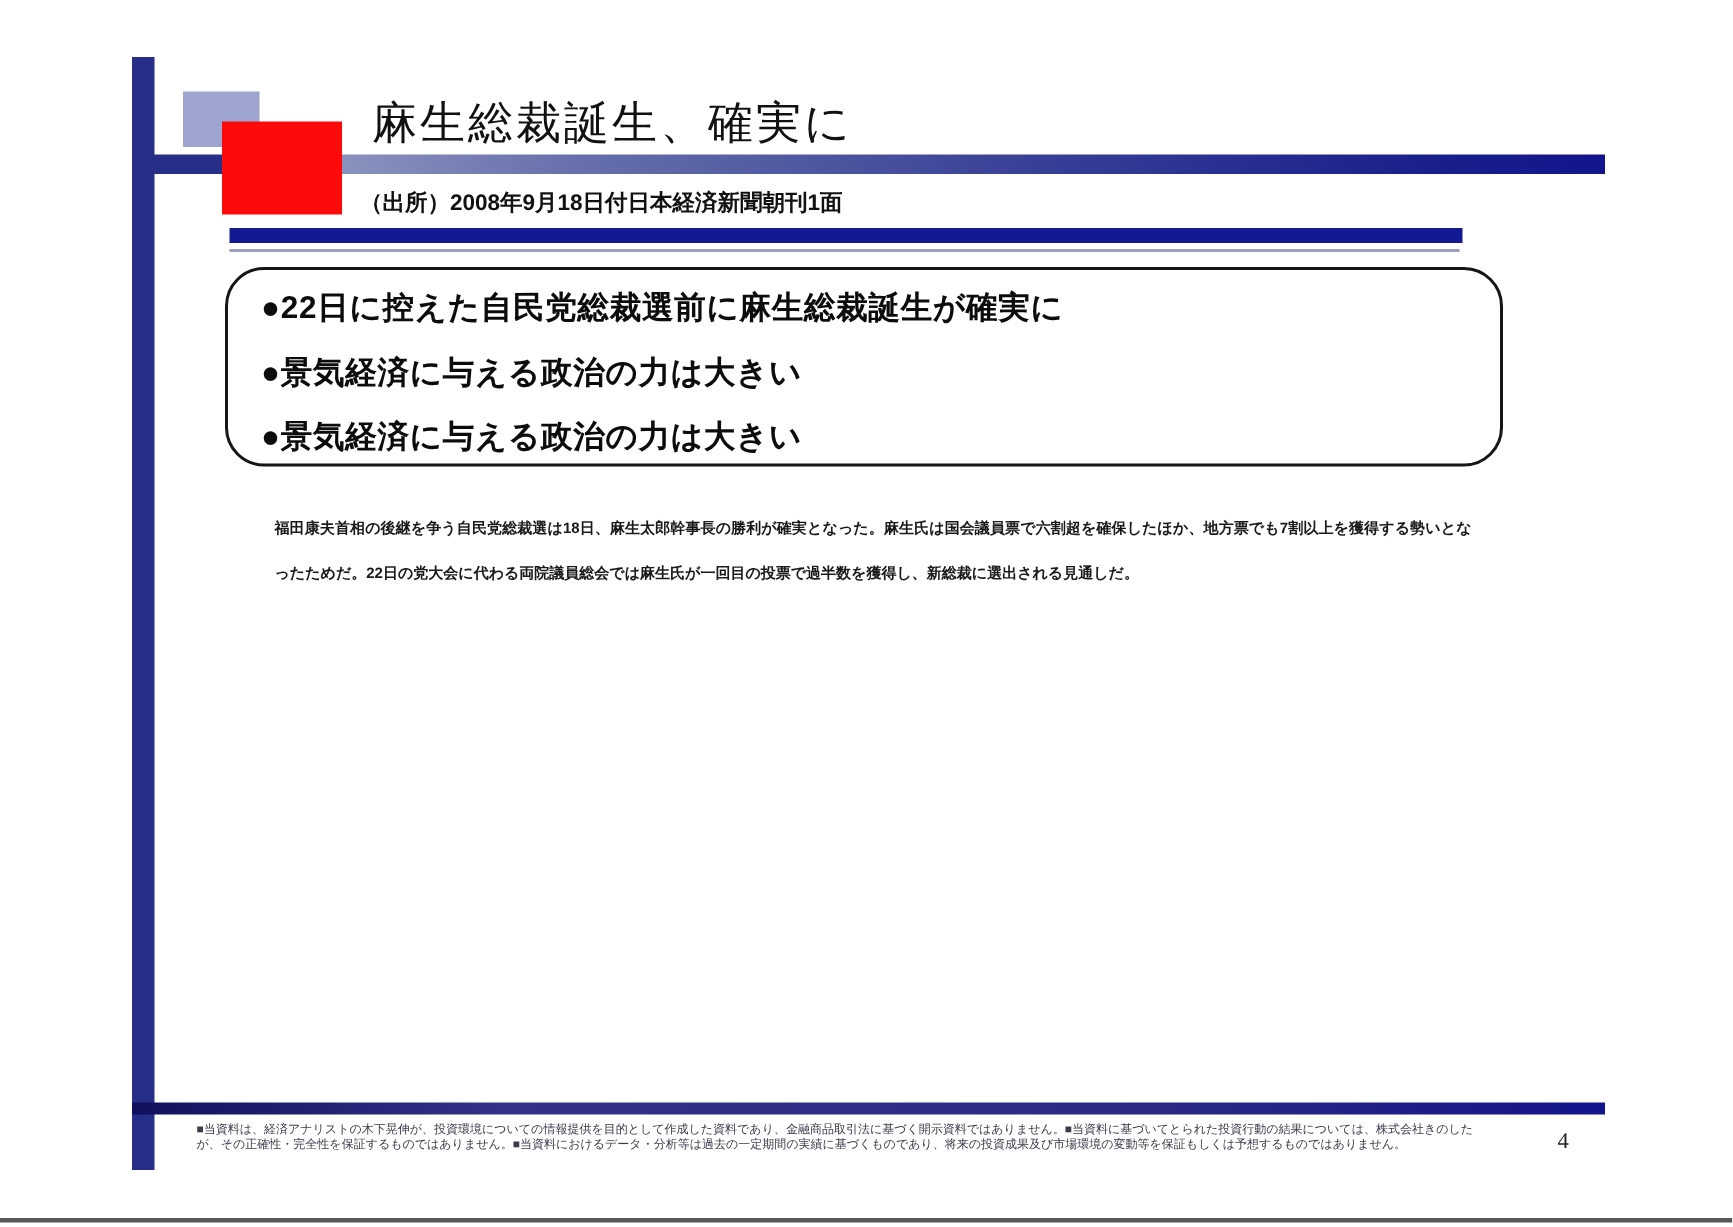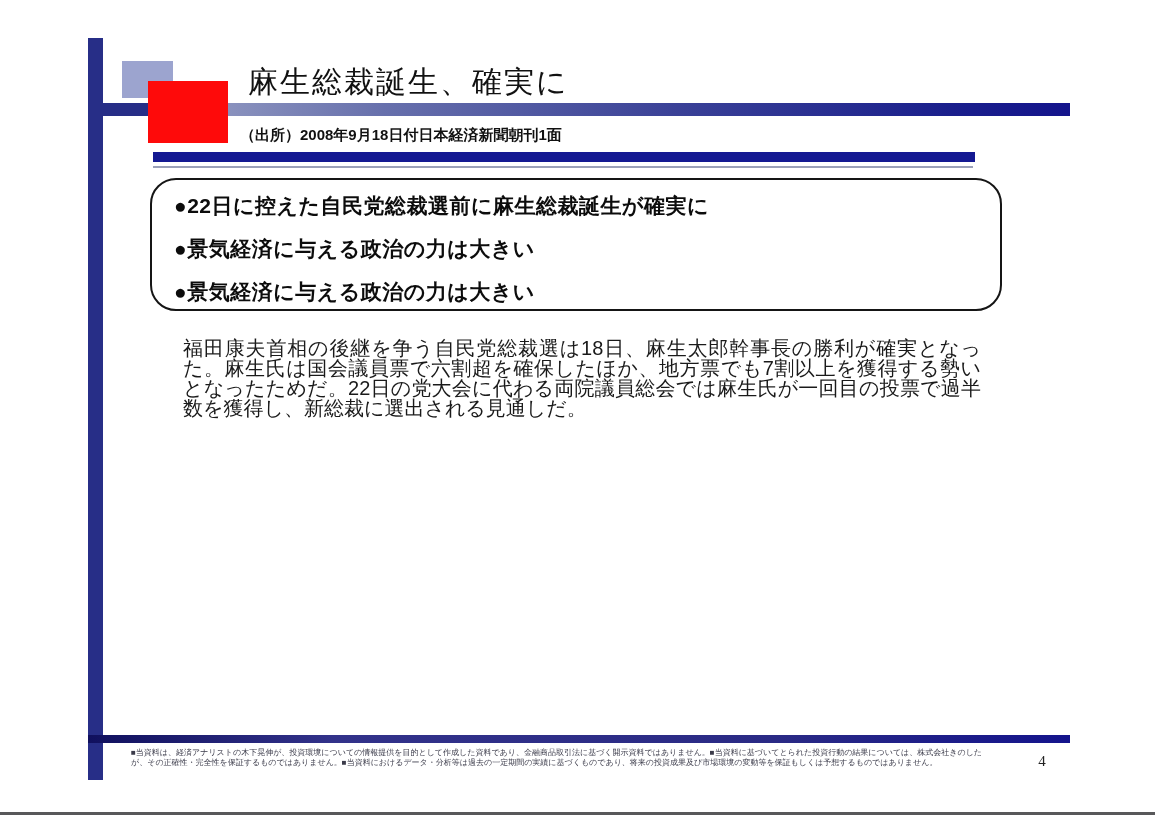--- a/index.html
+++ b/index.html
@@ -17,21 +17,21 @@
   .source{position:absolute;left:240px;top:126px;font-size:15px;font-weight:700;color:#111;white-space:nowrap;}
   .hbar-2{position:absolute;left:153px;top:152px;width:822px;height:10px;background:var(--navy-deep,#141992);}
   .hline{position:absolute;left:153px;top:166px;width:820px;height:2px;background:#9aa0b8;}
 
   
   .hbox{position:absolute;left:150px;top:178px;width:852px;height:133px;border:2px solid #151515;border-radius:26px;box-sizing:border-box;padding:15px 10px 0 22px;}
   .bullet-line{font-size:21px;font-weight:800;color:#0c0c0c;line-height:22px;margin-bottom:21px;letter-spacing:0.5px;white-space:nowrap;}
 
   
   .body-text{position:absolute;left:183px;top:338px;width:798px;}
-  .para{margin:0 0 24px 0;font-size:20px;line-height:20px;color:#1a1a1a;text-align:justify;}
+  .para{margin:0 0 24px 0;font-size:10px;line-height:30px;color:#1a1a1a;text-align:justify;font-weight:bold;}
   .seg{color:#1a1a1a;}
   .seg.red{color:var(--text-red,#E03232);}
 
   
   .hbar-footer{position:absolute;left:88px;top:735px;width:982px;height:8px;
     background:linear-gradient(90deg,#10105E 0%,#32328A 25%,#2A2A85 70%,#14148C 100%);}
   .disclaimer{position:absolute;left:104px;top:748px;width:905px;font-family:"Liberation Serif","DejaVu Serif",serif;
     font-size:8px;line-height:10px;color:#3B3B4A;}
   .disclaimer div{white-space:nowrap;overflow:hidden;padding-left:27px;}
   .pagenum{position:absolute;left:1030px;top:753px;width:24px;text-align:center;

